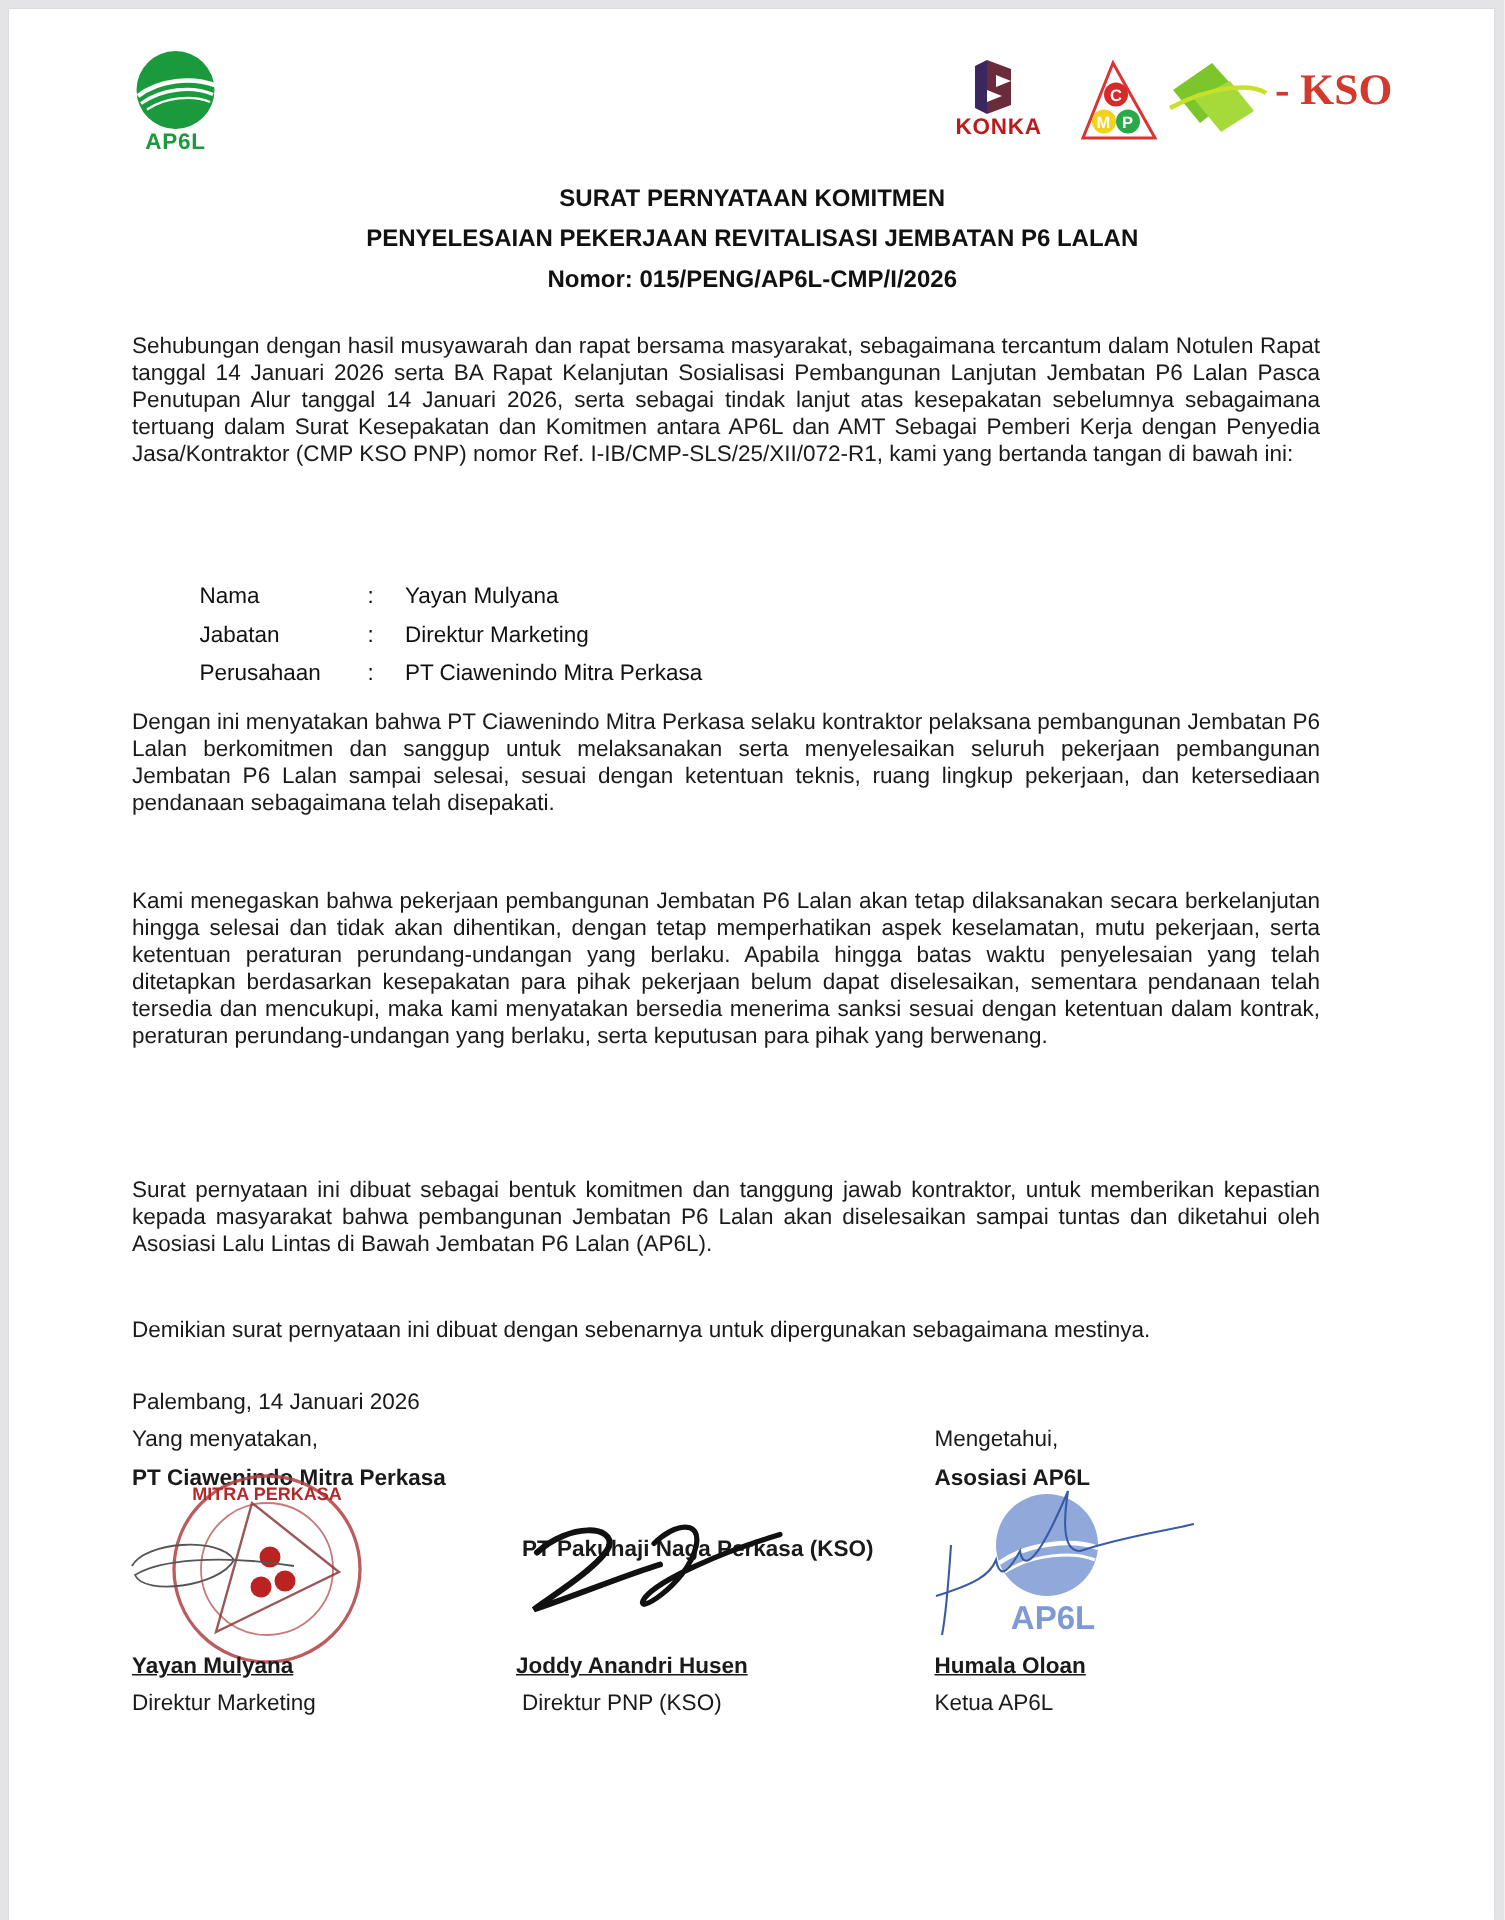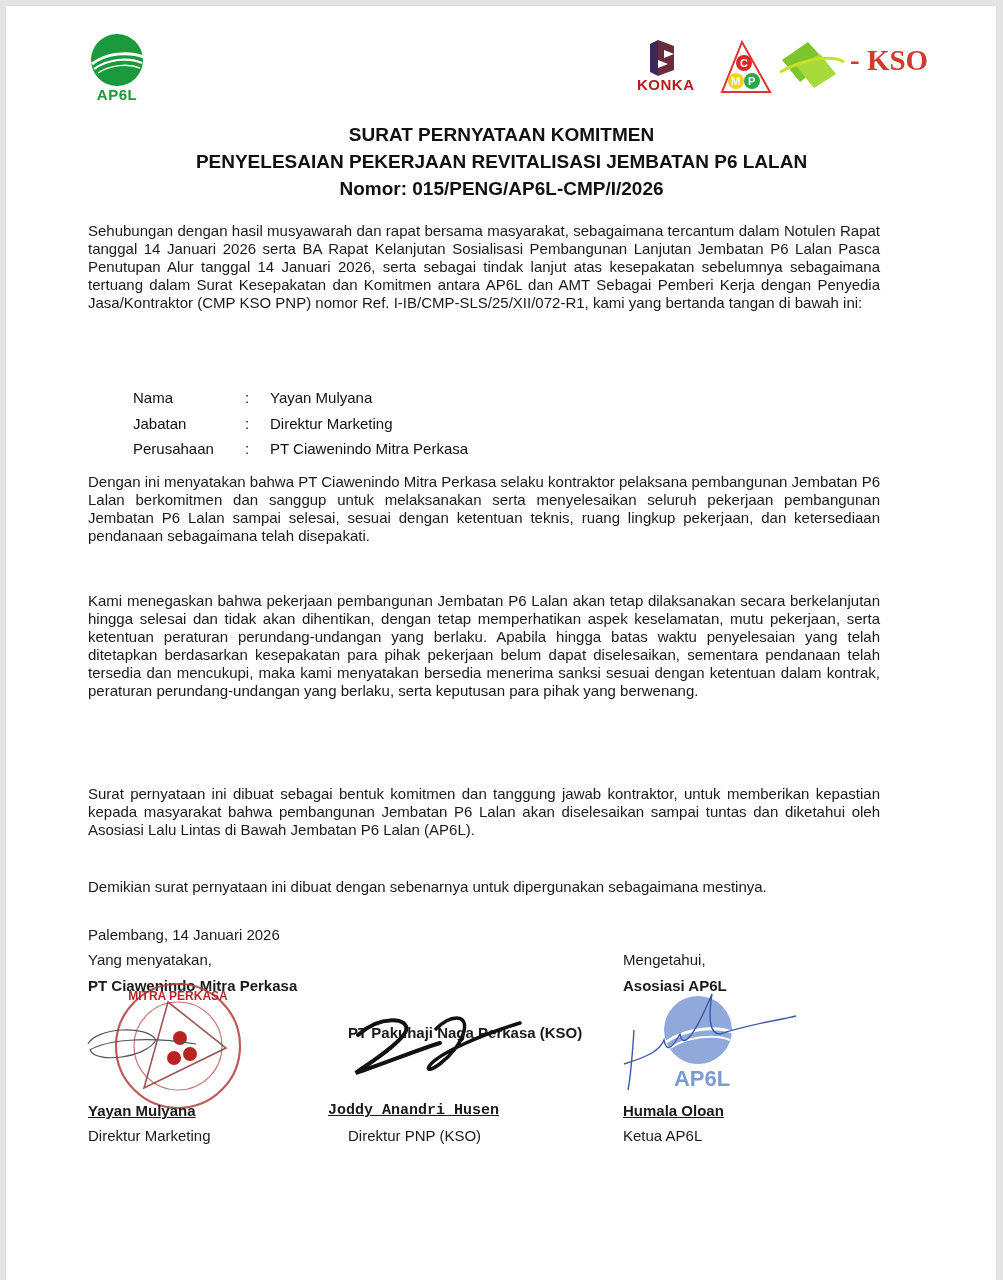--- a/index.html
+++ b/index.html
@@ -17,21 +17,21 @@
     color: #1a9a3c; font-weight: bold; font-size: 15px; letter-spacing: 0.5px;
   }
   .logo-right { position: absolute; left: 630px; top: 36px; width: 310px; height: 62px; }
   .konka-text {
     position: absolute; left: 637px; top: 76px; font-size: 15px; font-weight: bold; color: #b91c1c; letter-spacing: 0.5px;
   }
   .kso-text {
     position: absolute; left: 850px; top: 44px; font-family: Liberation Serif, serif; font-weight: bold;
     font-size: 29px; color: #d23a2d;
   }
-  .title-block { position: absolute; left: 0; width: 1003px; text-align: center; font-weight: bold; font-size: 19px; }
+  .title-block { position: absolute; left: 0; width: 1003px; text-align: center; font-weight: bold; font-size: 16px; }
   .t1 { top: 124px; }
   .t2 { top: 151px; }
   .t3 { top: 178px; }
   .para {
     position: absolute; left: 88px; width: 792px; font-size: 15px; line-height: 18px;
     text-align: justify; margin: 0; color: #1a1a1a;
   }
   .p1 { top: 222px; }
   .p2 { top: 473px; }
   .p3 { top: 592px; }
@@ -44,21 +44,21 @@
   .sig-text { position: absolute; font-size: 15px; line-height: 25px; color: #1a1a1a; }
   .bold { font-weight: bold; }
   .underline { text-decoration: underline; }
   .place { left: 88px; top: 922px; }
   .yang { left: 88px; top: 947px; }
   .mengetahui { left: 623px; top: 947px; }
   .org1 { left: 88px; top: 973px; }
   .org2 { left: 348px; top: 1020px; }
   .org3 { left: 623px; top: 973px; }
   .name1 { left: 88px; top: 1098px; }
-  .name2 { left: 328px; top: 1098px; font-family: Liberation Mono, monospace; }
+  .name2 { left: 344px; top: 1098px; }
   .name3 { left: 623px; top: 1098px; }
   .pos1 { left: 88px; top: 1123px; }
   .pos2 { left: 348px; top: 1123px; }
   .pos3 { left: 623px; top: 1123px; }
   .stamp { position: absolute; left: 86px; top: 980px; width: 160px; height: 135px; }
   .sig2 { position: absolute; left: 350px; top: 1005px; width: 180px; height: 80px; }
   .sig3 { position: absolute; left: 620px; top: 990px; width: 180px; height: 110px; }
 </style>
 </head>
 <body>

